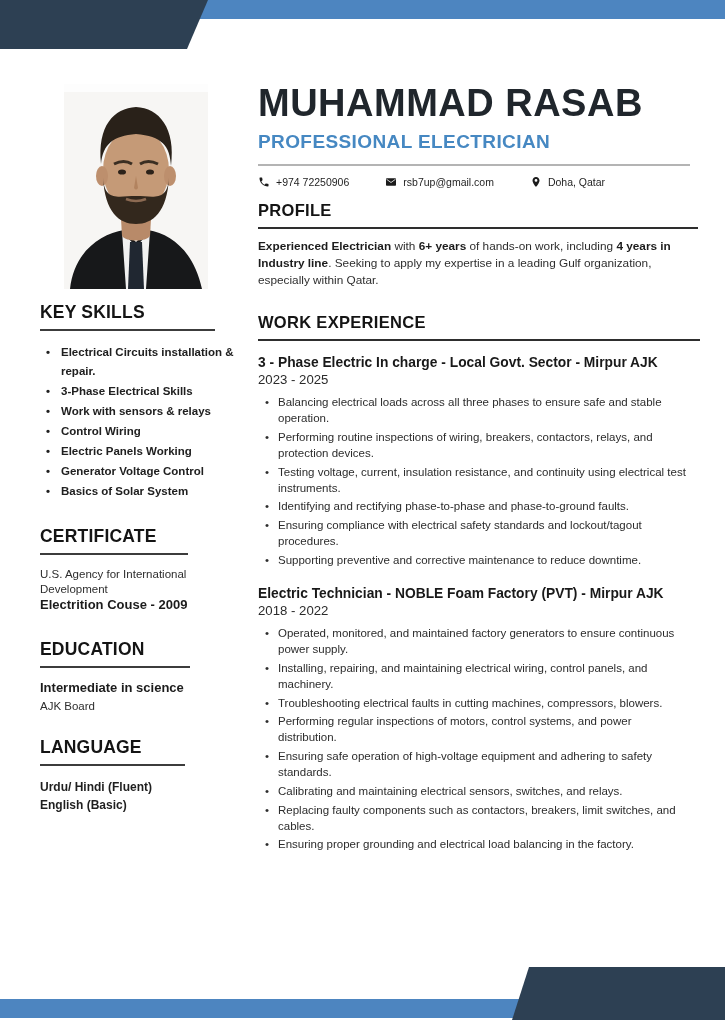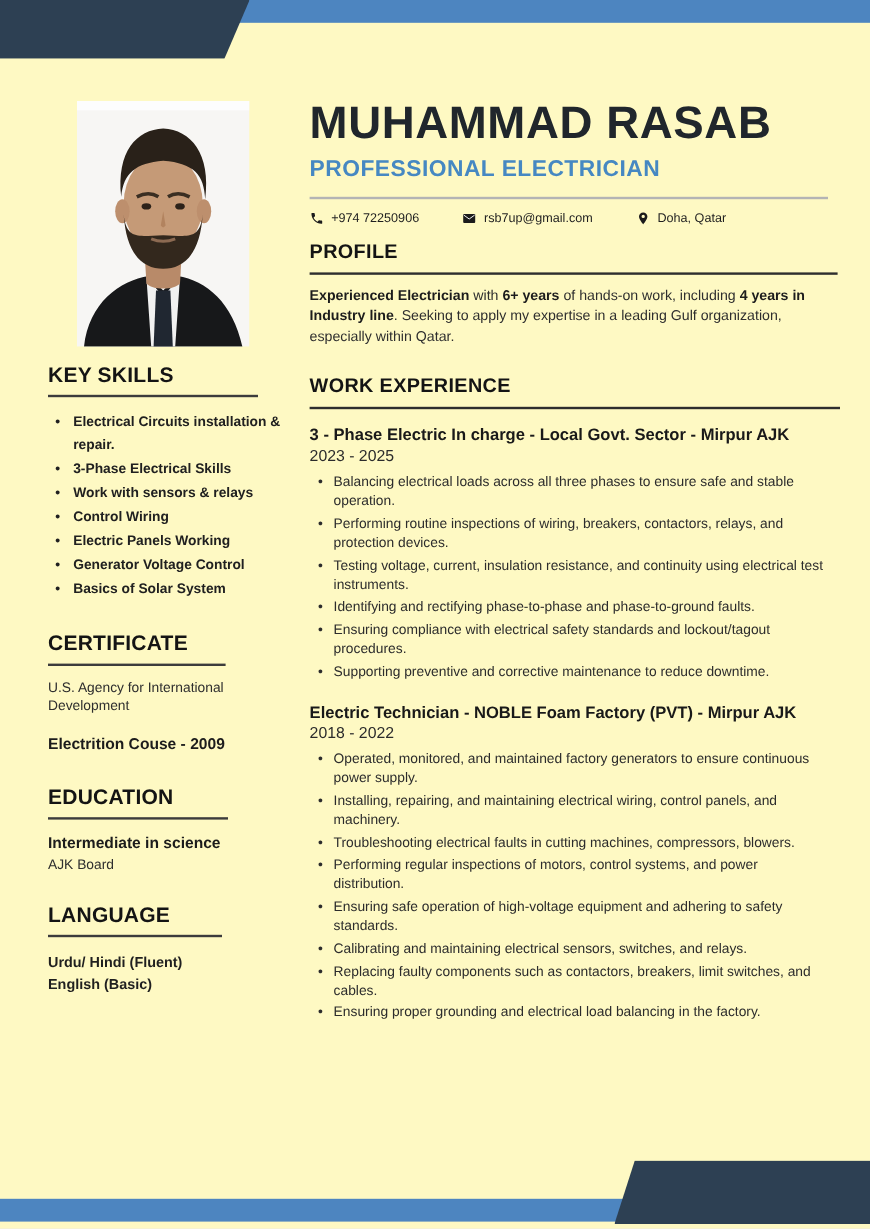--- a/index.html
+++ b/index.html
@@ -1,20 +1,20 @@
 <!DOCTYPE html>
 <html style="--navy: #2d4053; --accent-blue: #4d85c0; --title-blue: #4688c2;"><head>
 <meta charset="utf-8">
 <style>
   * { margin:0; padding:0; box-sizing:border-box; }
   html,body { background:#e9e9e9; }
   body { font-family:"Liberation Sans", sans-serif; }
   .page {
     position:relative; width:725px; height:1024px; margin:0 auto;
-    background:#fef9c3; overflow:hidden;
+    background:#ffffff; overflow:hidden;
   }
   
   .top-blue   { position:absolute; top:0; left:186px; right:0; height:19px; background:var(--accent-blue,#4d85c0); }
   .top-dark   { position:absolute; top:0; left:0; width:208px; height:49px; background:var(--navy,#2d4053);
                 clip-path:polygon(0 0,100% 0,calc(100% - 21px) 100%,0 100%); }
   .bottom-blue{ position:absolute; top:999px; left:0; width:540px; height:19px; background:var(--accent-blue,#4d85c0); }
   .bottom-dark{ position:absolute; top:967px; left:512px; width:213px; height:53px; background:var(--navy,#2d4053);
                 clip-path:polygon(17px 0,100% 0,100% 100%,0 100%); }
   
   .photo { position:absolute; left:64px; top:84px; width:144px; height:205px; overflow:hidden; }
@@ -47,21 +47,21 @@
   .side-rule { height:2px; background:#3c3c3c; margin:6px 0 12px; }
   .rule-skills { width:175px; }
   .rule-cert   { width:148px; }
   .rule-edu    { width:150px; }
   .rule-lang   { width:145px; }
   .skills { list-style:none; font-weight:700; font-size:11.5px; line-height:1.65; color:#202020; }
   .skills li { position:relative; padding-left:21px; margin-bottom:1px; }
   .skills li::before { content:"\2022"; position:absolute; left:6px; }
   .side-section { margin-top:25px; }
   .side-section.first { margin-top:0; }
-  .cert-entry + .cert-entry { margin-top:15px; }
+  .cert-entry + .cert-entry { }
   .cert-title { font-size:13px; font-weight:700; line-height:1.28; color:#1c1c1c; }
   .cert-org   { font-size:11.5px; line-height:1.32; color:#2e2e2e; margin-top:4px; }
   .edu-degree { font-size:13px; font-weight:700; color:#1c1c1c; }
   .edu-board  { font-size:11.5px; color:#2e2e2e; margin-top:5px; }
   .langs { list-style:none; font-size:12px; font-weight:700; line-height:1.5; color:#1f1f1f; }
 </style>
 </head>
 <body>
 
 <div class="page">

